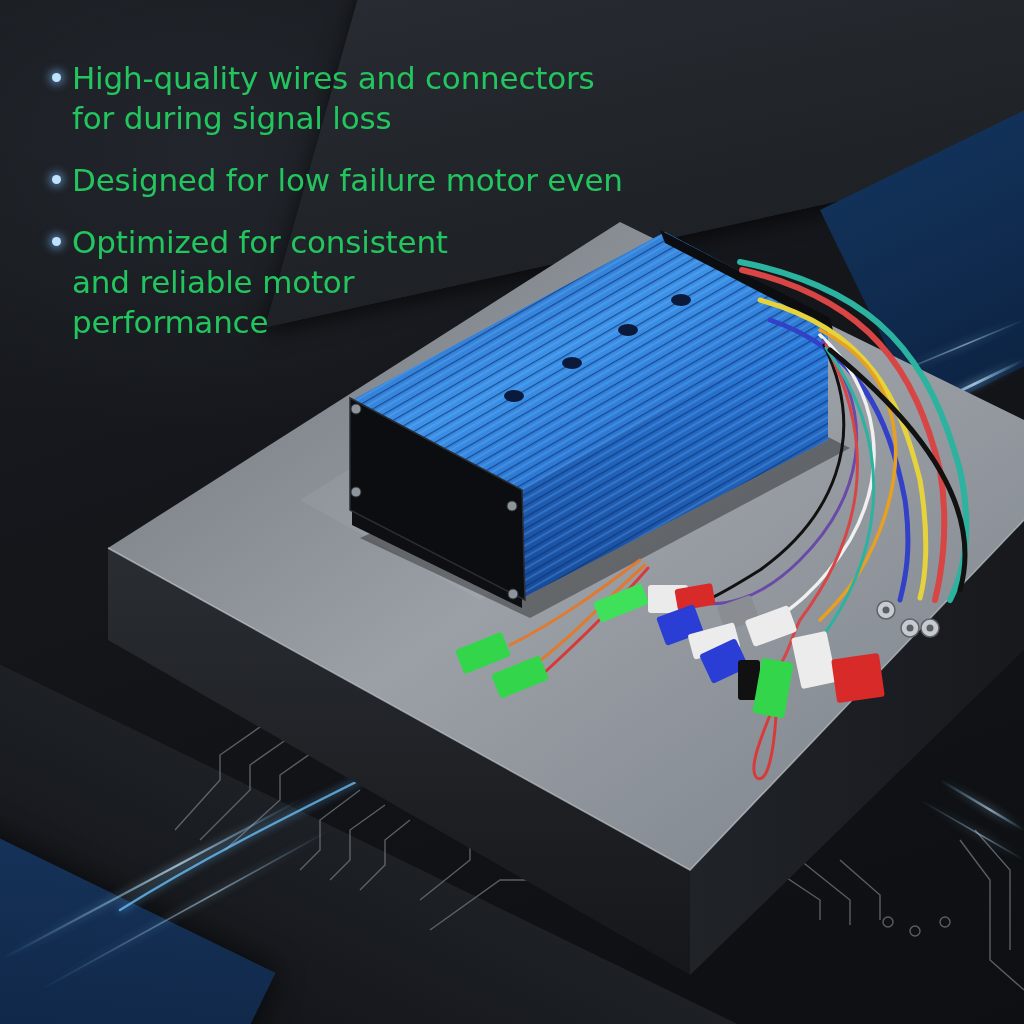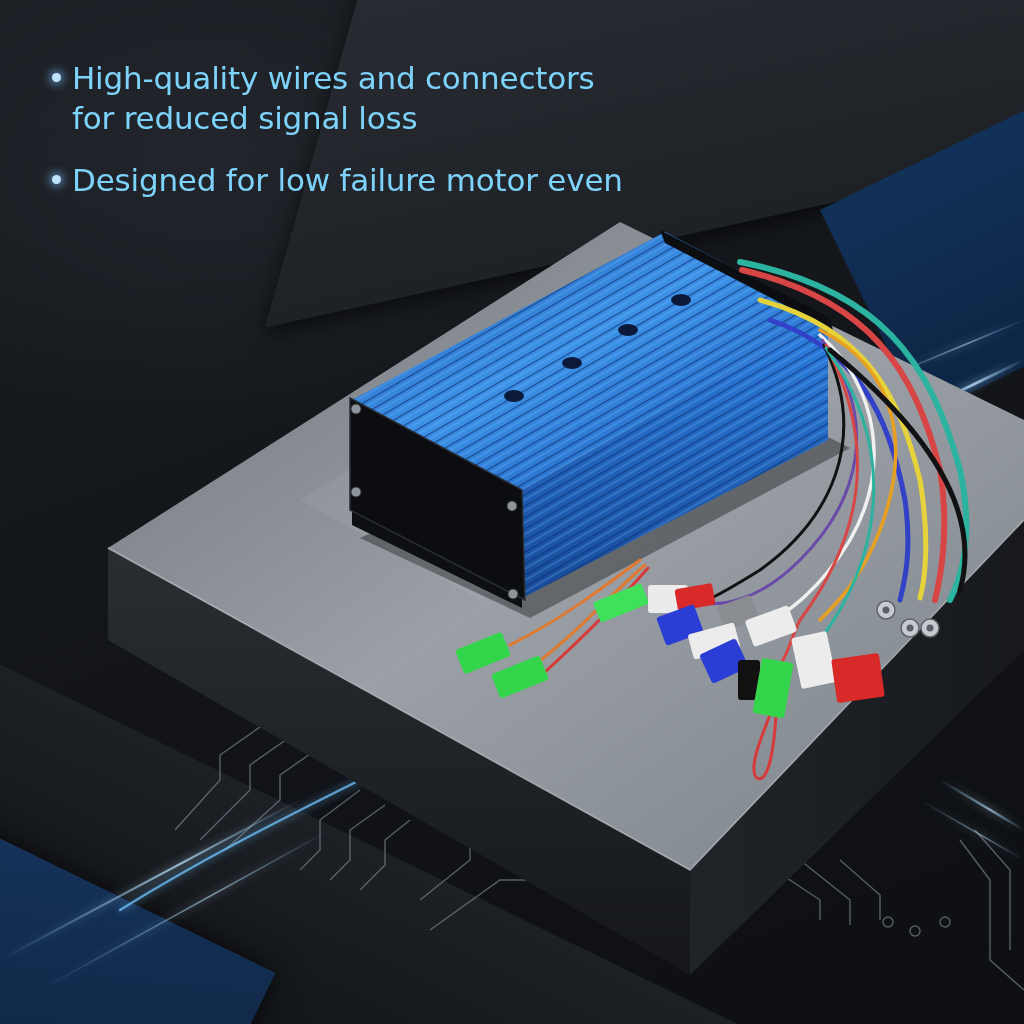--- a/index.html
+++ b/index.html
@@ -47,21 +47,21 @@
   .traces { position: absolute; inset: 0; pointer-events: none; }
 
   
   .platform-top {
     position: absolute; left: 0; top: 0; width: 1024px; height: 1024px;
   }
 
   
   .bullets {
     position: absolute; left: 44px; top: 58px; width: 600px;
-    color: #7dd3fc;
+    color: #22c55e;
   }
   .bullet {
     position: relative; padding-left: 28px; margin: 0 0 22px 0;
     font-size: 31px; line-height: 40px; letter-spacing: -0.2px;
   }
   .bullet-dot {
     position: absolute; left: 8px; top: 15px; width: 9px; height: 9px;
     border-radius: 50%; background: #bfe3ff;
     box-shadow: 0 0 8px 3px rgba(120,190,255,.55);
   }
@@ -246,20 +246,26 @@
       <rect x="757" y="660" width="32" height="56" rx="3" fill="#33d64a" transform="rotate(10 773 688)"></rect>
       <rect x="796" y="634" width="36" height="52" rx="3" fill="#ececec" transform="rotate(-12 814 660)"></rect>
       <rect x="834" y="656" width="48" height="44" rx="3" fill="#d92a2a" transform="rotate(-8 858 678)"></rect>
     </g>
   </svg>
 
   <div class="bullets">
     <div class="bullet">
       <span class="bullet-dot"></span>
       <span class="bullet-line">High-quality wires and connectors</span>
-      <span class="bullet-line">for reduced signal loss</span>
+      <span class="bullet-line">for during signal loss</span>
     </div>
     <div class="bullet">
       <span class="bullet-dot"></span>
       <span class="bullet-line">Designed for low failure motor even</span>
     </div>
+    <div class="bullet">
+      <span class="bullet-dot"></span>
+      <span class="bullet-line">Optimized for consistent</span>
+      <span class="bullet-line">and reliable motor</span>
+      <span class="bullet-line">performance</span>
+    </div>
   </div>
 </div>
 
 </body></html>

